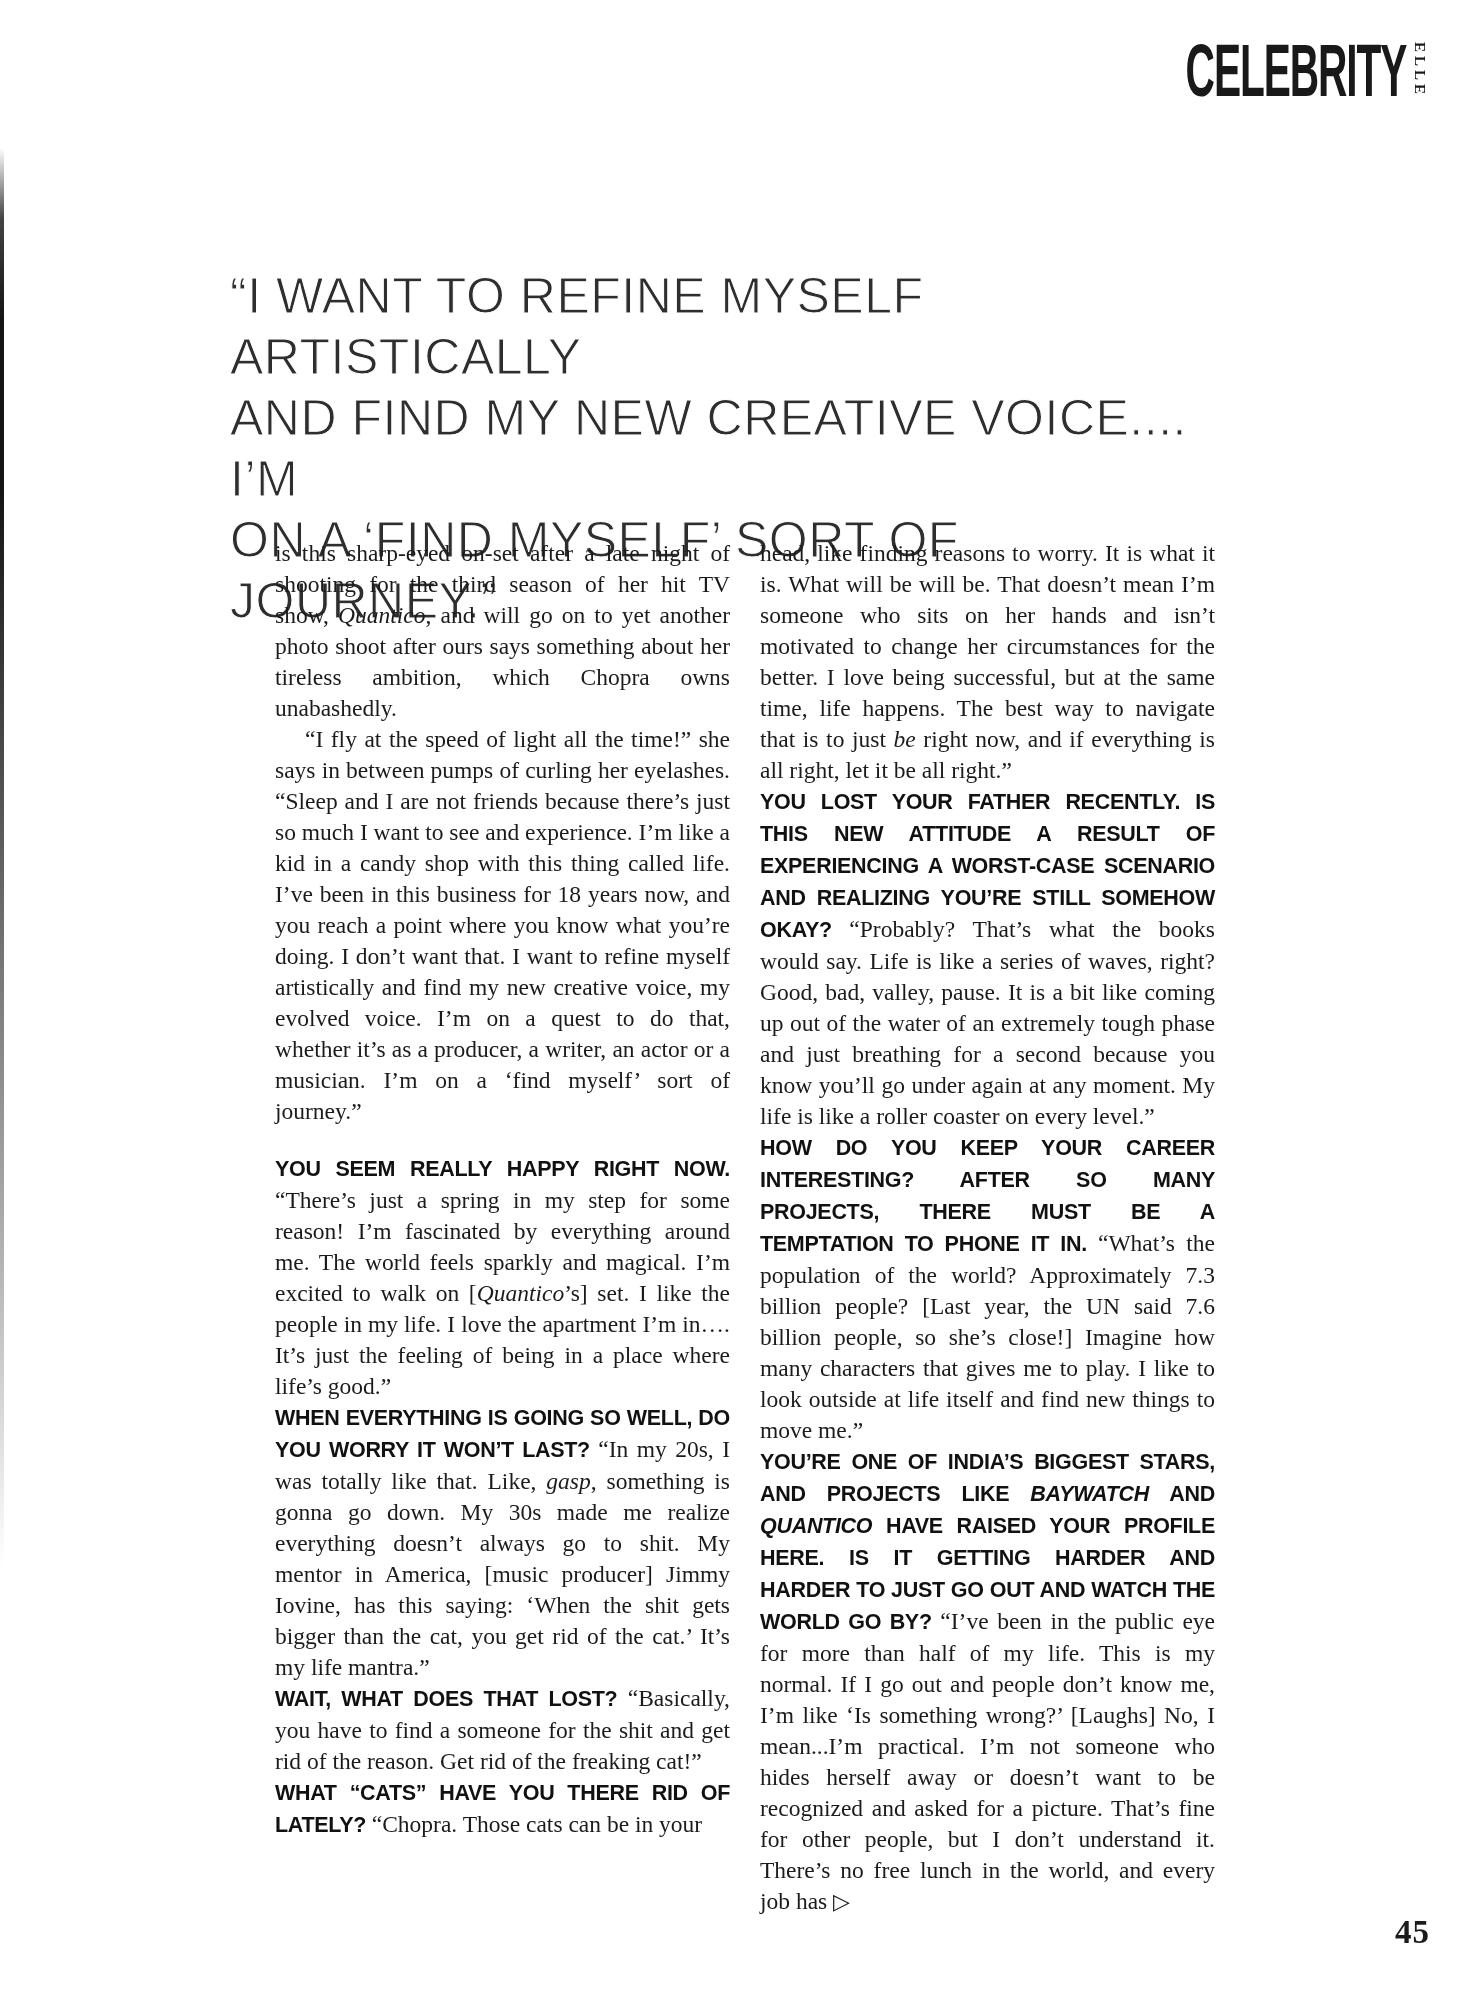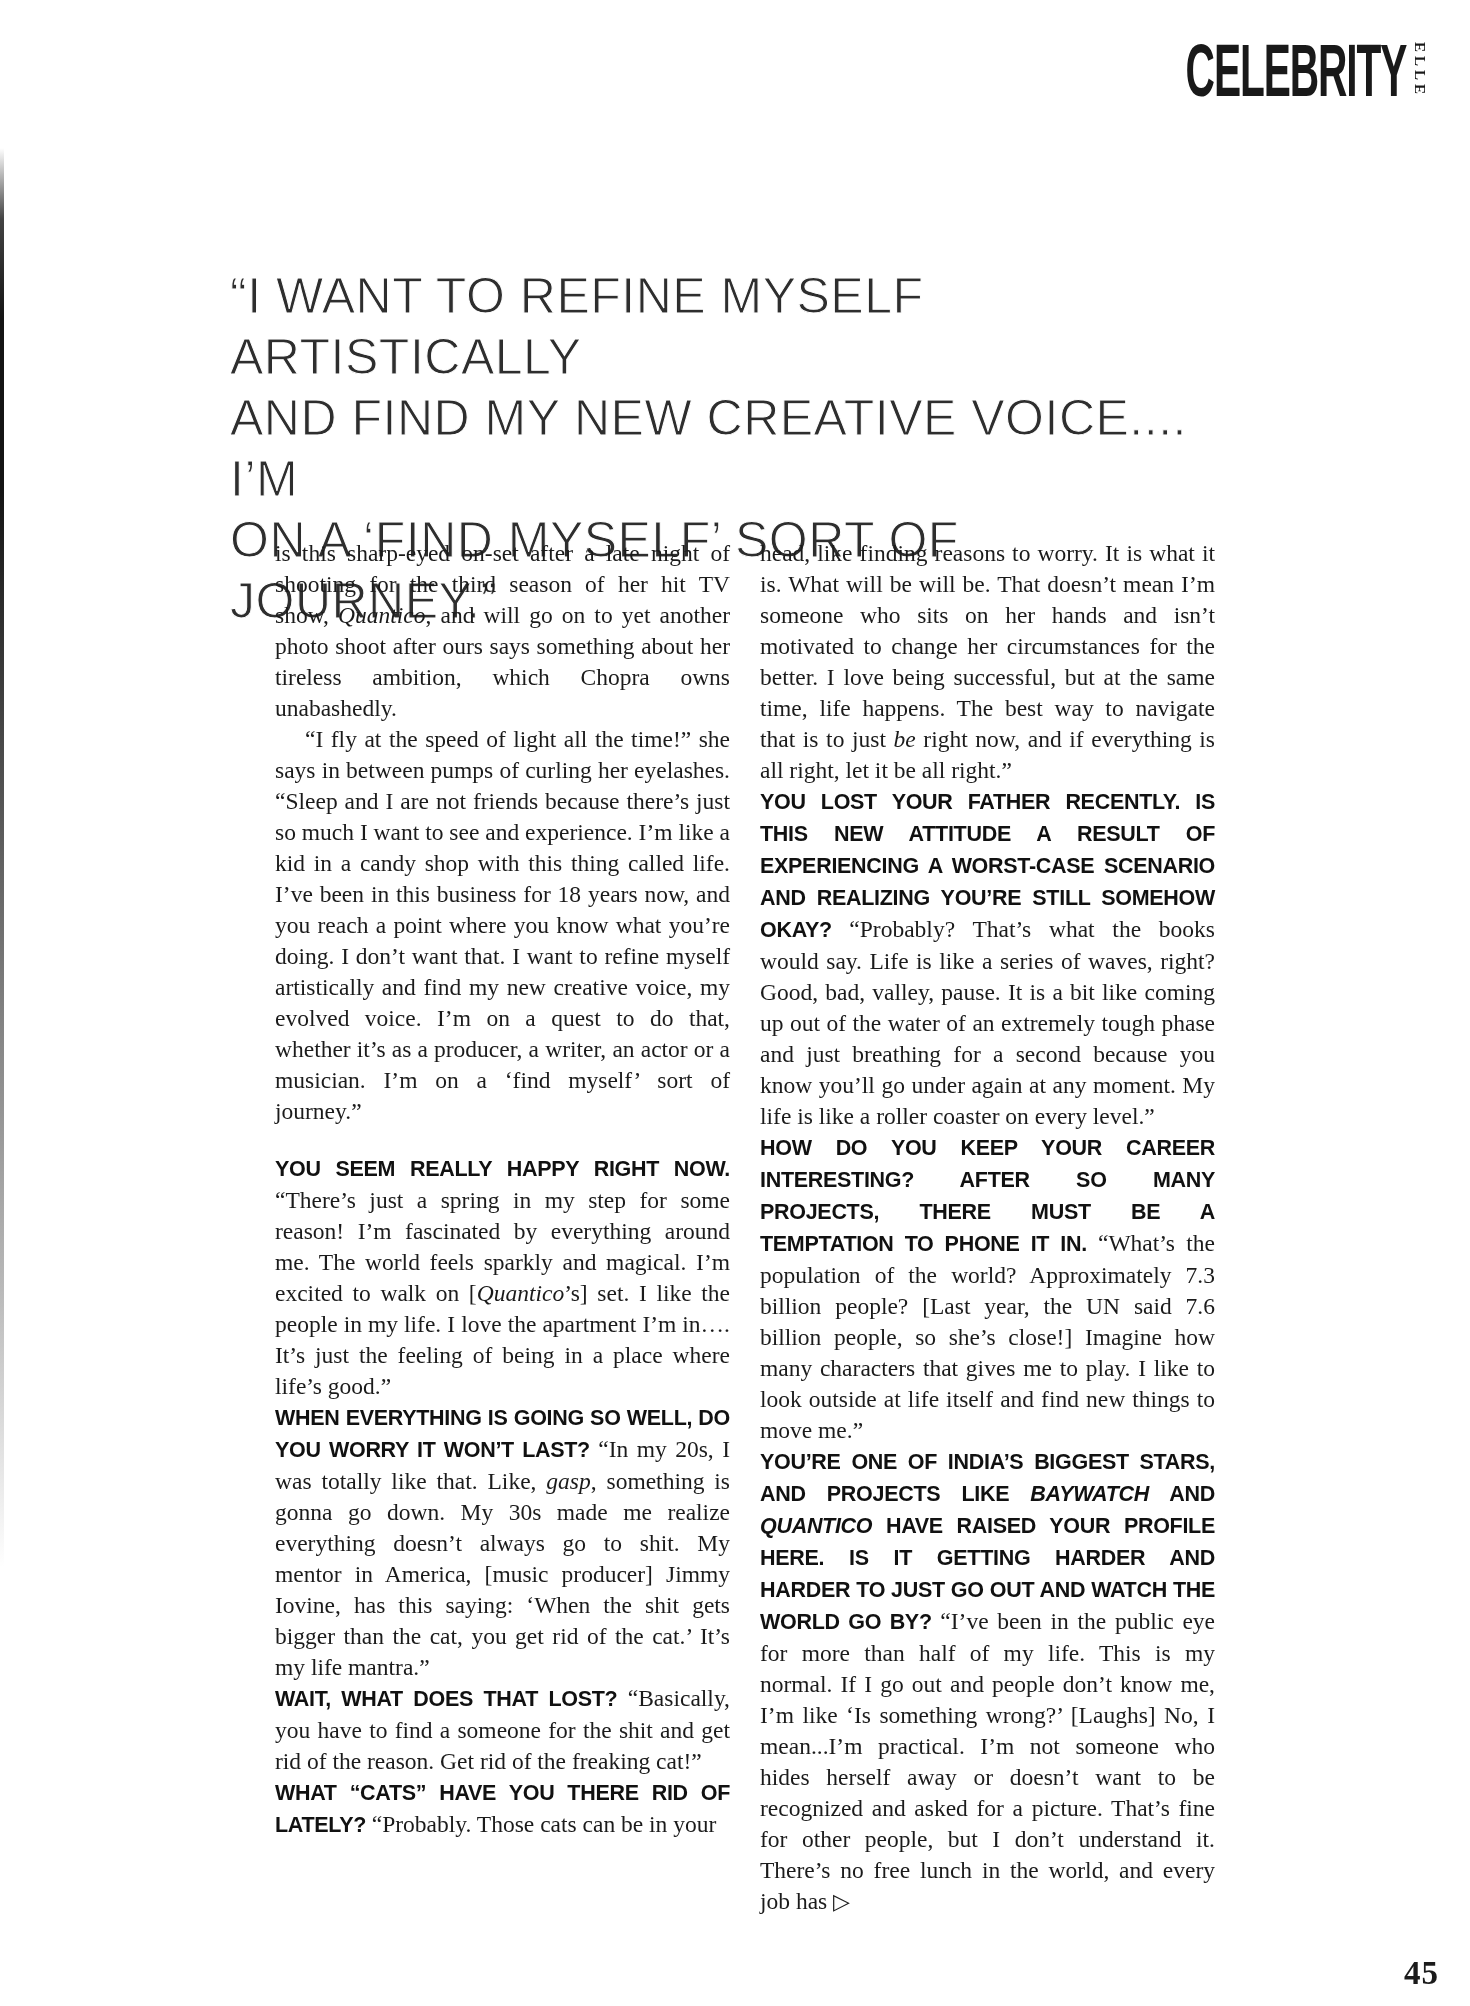--- a/index.html
+++ b/index.html
@@ -37,23 +37,23 @@
   .para.indent{text-indent:30px;}
   .para.gap{margin-top:26px;}
   .run-normal{}
   .run-italic{font-style:italic;}
   .run-bold{font-family:"Liberation Sans",sans-serif;font-weight:700;
     font-size:21.5px;letter-spacing:-.3px;color:#111;}
   .run-bold-italic{font-family:"Liberation Sans",sans-serif;font-weight:700;font-style:italic;
     font-size:21.5px;letter-spacing:-.3px;color:#111;}
   .run-marker{font-size:22px;color:#1b1b1b;}
 
-  .page-num{position:absolute;top:1916px;right:31px;
+  .page-num{position:absolute;top:1916px;right:40px;
     font-family:"Liberation Serif",serif;font-weight:700;font-size:33px;line-height:1;
-    color:#1b1b1b;letter-spacing:1px;margin-top:41px;}
+    color:#1b1b1b;letter-spacing:1px;}
 </style>
 </head>
 <body>
 
 <div class="edge-strip"></div>
 
 <div class="celebrity">CELEBRITY</div>
 <div class="elle-vertical">ELLE</div>
 
 <div class="headline">
@@ -62,21 +62,21 @@
   <div>ON A ‘FIND MYSELF’ SORT OF JOURNEY.”</div>
 </div>
 
 <div class="columns">
   <div class="col">
       <p class="para"><span class="run-normal">is this sharp-eyed on-set after a late night of shooting for the third season of her hit TV show, </span><span class="run-italic">Quantico</span><span class="run-normal">, and will go on to yet another photo shoot after ours says something about her tireless ambition, which Chopra owns unabashedly.</span></p>
       <p class="para indent"><span class="run-normal">“I fly at the speed of light all the time!” she says in between pumps of curling her eyelashes. “Sleep and I are not friends because there’s just so much I want to see and experience. I’m like a kid in a candy shop with this thing called life. I’ve been in this business for 18 years now, and you reach a point where you know what you’re doing. I don’t want that. I want to refine myself artistically and find my new creative voice, my evolved voice. I’m on a quest to do that, whether it’s as a producer, a writer, an actor or a musician. I’m on a ‘find myself’ sort of journey.”</span></p>
       <p class="para gap"><span class="run-bold">YOU SEEM REALLY HAPPY RIGHT NOW. </span><span class="run-normal">“There’s just a spring in my step for some reason! I’m fascinated by everything around me. The world feels sparkly and magical. I’m excited to walk on [</span><span class="run-italic">Quantico</span><span class="run-normal">’s] set. I like the people in my life. I love the apartment I’m in…. It’s just the feeling of being in a place where life’s good.”</span></p>
       <p class="para"><span class="run-bold">WHEN EVERYTHING IS GOING SO WELL, DO YOU WORRY IT WON’T LAST? </span><span class="run-normal">“In my 20s, I was totally like that. Like, </span><span class="run-italic">gasp</span><span class="run-normal">, something is gonna go down. My 30s made me realize everything doesn’t always go to shit. My mentor in America, [music producer] Jimmy Iovine, has this saying: ‘When the shit gets bigger than the cat, you get rid of the cat.’ It’s my life mantra.”</span></p>
       <p class="para"><span class="run-bold">WAIT, WHAT DOES THAT LOST? </span><span class="run-normal">“Basically, you have to find a someone for the shit and get rid of the reason. Get rid of the freaking cat!”</span></p>
-      <p class="para"><span class="run-bold">WHAT “CATS” HAVE YOU THERE RID OF LATELY? </span><span class="run-normal">“Probably. Those cats can be in your</span></p>
+      <p class="para"><span class="run-bold">WHAT “CATS” HAVE YOU THERE RID OF LATELY? </span><span class="run-normal">“Chopra. Those cats can be in your</span></p>
     </div>
   <div class="col">
       <p class="para"><span class="run-normal">head, like finding reasons to worry. It is what it is. What will be will be. That doesn’t mean I’m someone who sits on her hands and isn’t motivated to change her circumstances for the better. I love being successful, but at the same time, life happens. The best way to navigate that is to just </span><span class="run-italic">be</span><span class="run-normal"> right now, and if everything is all right, let it be all right.”</span></p>
       <p class="para"><span class="run-bold">YOU LOST YOUR FATHER RECENTLY. IS THIS NEW ATTITUDE A RESULT OF EXPERIENCING A WORST-CASE SCENARIO AND REALIZING YOU’RE STILL SOMEHOW OKAY? </span><span class="run-normal">“Probably? That’s what the books would say. Life is like a series of waves, right? Good, bad, valley, pause. It is a bit like coming up out of the water of an extremely tough phase and just breathing for a second because you know you’ll go under again at any moment. My life is like a roller coaster on every level.”</span></p>
       <p class="para"><span class="run-bold">HOW DO YOU KEEP YOUR CAREER INTERESTING? AFTER SO MANY PROJECTS, THERE MUST BE A TEMPTATION TO PHONE IT IN. </span><span class="run-normal">“What’s the population of the world? Approximately 7.3 billion people? [Last year, the UN said 7.6 billion people, so she’s close!] Imagine how many characters that gives me to play. I like to look outside at life itself and find new things to move me.”</span></p>
       <p class="para"><span class="run-bold">YOU’RE ONE OF INDIA’S BIGGEST STARS, AND PROJECTS LIKE </span><span class="run-bold-italic">BAYWATCH</span><span class="run-bold"> AND </span><span class="run-bold-italic">QUANTICO</span><span class="run-bold"> HAVE RAISED YOUR PROFILE HERE. IS IT GETTING HARDER AND HARDER TO JUST GO OUT AND WATCH THE WORLD GO BY? </span><span class="run-normal">“I’ve been in the public eye for more than half of my life. This is my normal. If I go out and people don’t know me, I’m like ‘Is something wrong?’ [Laughs] No, I mean...I’m practical. I’m not someone who hides herself away or doesn’t want to be recognized and asked for a picture. That’s fine for other people, but I don’t understand it. There’s no free lunch in the world, and every job has </span><span class="run-marker">▷</span></p>
     </div>
 </div>
 
 <div class="page-num">45</div>

